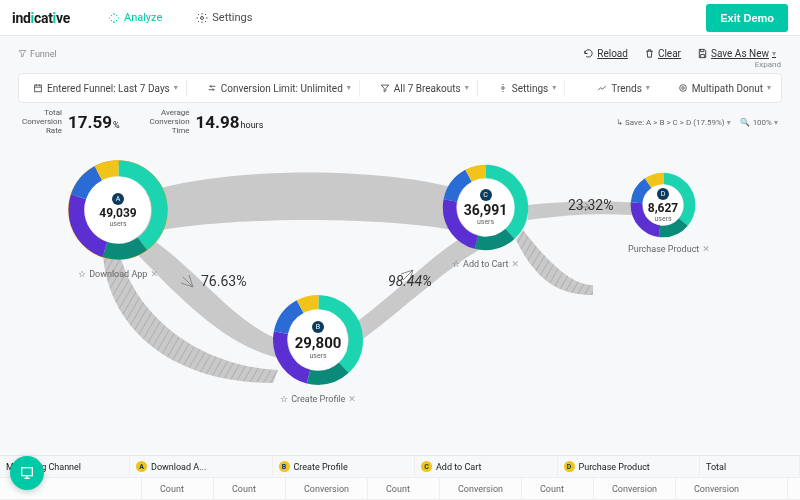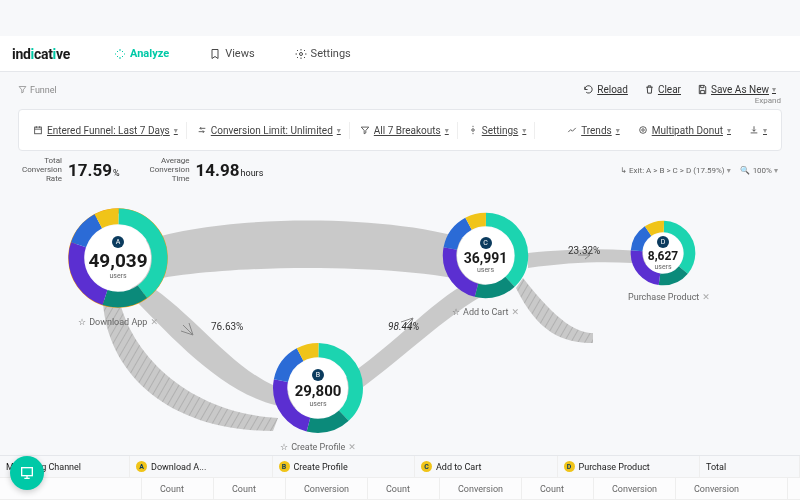--- a/index.html
+++ b/index.html
@@ -1,38 +1,38 @@
 <!DOCTYPE html>
 <html><head>
 <meta charset="utf-8">
 <style>
 * { box-sizing: border-box; margin: 0; padding: 0; }
 body { font-family: -apple-system, "Segoe UI", Roboto, sans-serif; background: #f7f8fa; color: #1a1a1a; width: 800px; height: 500px; overflow: hidden; font-size: 11px; }
 
 
-.topnav { display:flex; align-items:center; height:36px; background:#fff; border-bottom:1px solid #e5e7eb; padding:0 12px; gap:12px;margin-top:36px; }
+.topnav { display:flex; align-items:center; height:36px; background:#fff; border-bottom:1px solid #e5e7eb; padding:0 12px; gap:6px; }
 .logo { font-weight:700; font-size:14px; letter-spacing:-0.3px; margin-right:18px; }
 .logo .dot { color:#00c9a7; }
 .nav-item { display:flex; align-items:center; gap:4px; padding:6px 14px; color:#4a4a4a; cursor:pointer; font-size:11px; }
-.nav-item.active { color:#00c9a7; font-weight:700; }
+.nav-item.active { color:#00c9a7; font-weight:400; }
 .nav-item svg { width:12px; height:12px; }
 .spacer { flex:1; }
 .exit-btn { background:#00c9a7; color:#fff; border:none; padding:8px 14px; font-size:11px; font-weight:600; border-radius:3px; cursor:pointer; }
 
 
 .titlebar { display:flex; align-items:center; padding:8px 18px 6px; gap:16px; }
 .crumb { font-size:9px; color:#8a8a8a; display:flex; align-items:center; gap:3px; }
 .title { font-size:15px; font-weight:700; margin-top:2px; }
 .title-actions { margin-left:auto; display:flex; gap:4px; align-items:center; }
 .t-action { display:flex; align-items:center; gap:3px; font-size:10px; color:#333; padding:4px 6px; border-radius:3px; cursor:pointer;text-decoration:underline; }
 .t-action svg { width:11px; height:11px; }
 
 
-.filterbar { display:flex; align-items:center; background:#fff; border:1px solid #e5e7eb; border-radius:4px; margin:4px 18px 0; height:42px; padding:0 6px; gap:2px; font-size:10px; color:#444; position:relative; }
-.filter { display:flex; align-items:center; gap:4px; padding:3px 8px; border-right:1px solid #eee; cursor:pointer; white-space:nowrap;text-decoration:underline; }
+.filterbar { display:flex; align-items:center; background:#fff; border:1px solid #e5e7eb; border-radius:4px; margin:4px 18px 0; height:30px; padding:0 6px; gap:12px; font-size:10px; color:#444; position:relative; }
+.filter { display:flex; gap:4px; padding:3px 8px; border-right:1px solid #eee; cursor:pointer; white-space:nowrap; }
 .filter:last-of-type { border-right:none; }
 .filter svg { width:10px; height:10px; }
 .filterbar .spacer { flex:1; border:none; }
 .pill { padding:3px 8px; border-right:none; }
 .expand { position:absolute; top:-14px; right:0; font-size:8px; color:#888; }
 
 
 .metrics { display:flex; align-items:center; padding:6px 22px 0; gap:30px; }
 .metric { display:flex; align-items:center; gap:6px; }
 .metric .lbl { text-align:right; font-size:8px; color:#555; line-height:1.1; }
@@ -44,21 +44,21 @@
 
 .canvas { position:relative; height:270px; margin:0 18px; }
 .flow-svg { position:absolute; inset:0; width:100%; height:100%; }
 .node { position:absolute; text-align:center; }
 .donut { position:relative; }
 .donut .center { position:absolute; inset:0; display:flex; flex-direction:column; align-items:center; justify-content:center; background:#fff; border-radius:50%; }
 .donut .badge { width:12px; height:12px; border-radius:50%; background:#0b3b5e; color:#fff; font-size:7px; display:flex; align-items:center; justify-content:center; margin-bottom:1px; }
 .donut .num { font-weight:700; }
 .donut .usr { font-size:7px; color:#666; }
 .node .caption { font-size:9px; color:#666; display:flex; align-items:center; justify-content:center; gap:3px; margin-top:4px; }
-.rate { position:absolute; font-size:10px; color:#333; }
+.rate { position:absolute; font-size:14px; color:#333; }
 
 
 .table { position:absolute; bottom:0; left:0; right:0; background:#fff; border-top:1px solid #e5e7eb; }
 .trow { display:flex; height:22px; font-size:9px; }
 .trow.head { background:#f7f8fa; border-bottom:1px solid #eee; }
 .trow.sub { background:#fcfcfd; border-bottom:1px solid #eee; color:#666; }
 .tcell { border-right:1px solid #eee; display:flex; align-items:center; padding:0 6px; gap:4px; }
 .tcell.stage { flex:1; }
 .trow.sub .tcell { flex:0 0 auto;margin-left:12px; }
 .step-badge { width:11px; height:11px; border-radius:50%; background:#f0c419; color:#0b3b5e; font-size:7px; font-weight:700; display:flex; align-items:center; justify-content:center; }
@@ -77,32 +77,27 @@
     <span>ind</span><span class="dot">i</span><span>cat</span><span class="dot">i</span><span>ve</span>
   </div>
   <div class="nav-item active">
     <svg viewBox="0 0 24 24" fill="none" stroke="currentColor" stroke-width="2">
         <path d="M12 2v4M12 18v4M4 12H2M22 12h-2M6 6l2 2M16 16l2 2M6 18l2-2M16 8l2-2"></path>
       </svg>
     <span>Analyze</span>
   </div>
   <div class="nav-item">
     <svg viewBox="0 0 24 24" fill="none" stroke="currentColor" stroke-width="2">
-        <path d="M6 3h12v18l-6-4-6 4z"></path>
-      </svg>
-    <span>Views</span>
-  </div>
-  <div class="nav-item">
-    <svg viewBox="0 0 24 24" fill="none" stroke="currentColor" stroke-width="2">
         <circle cx="12" cy="12" r="3"></circle>
         <path d="M12 2v3M12 19v3M4 12H1M23 12h-3M6 6L4 4M18 18l2 2M6 18l-2 2M18 6l2-2"></path>
       </svg>
     <span>Settings</span>
   </div>
   <div class="spacer"></div>
+  <button class="exit-btn">Exit Demo</button>
 </div>
 
 <div class="titlebar">
   <div>
     <div class="crumb">
       <svg width="9" height="9" viewBox="0 0 24 24" fill="none" stroke="currentColor" stroke-width="2">
           <path d="M3 4h18l-7 9v6l-4 2v-8z"></path>
         </svg>
       <span>Funnel</span>
     </div>
@@ -189,21 +184,21 @@
 <div class="metrics">
   <div class="metric">
     <div class="lbl">Total<br>Conversion<br>Rate</div>
     <div class="val"><span>17.59</span><span class="unit">%</span></div>
   </div>
   <div class="metric">
     <div class="lbl">Average<br>Conversion<br>Time</div>
     <div class="val"><span>14.98</span><span class="unit">hours</span></div>
   </div>
   <div class="path-ctrl">
-    <span>↳ <span>Exit:</span> <span>A &gt; B &gt; C &gt; D (17.59%)</span> <span class="chev">▾</span></span>
+    <span>↳ <span>Save:</span> <span>A &gt; B &gt; C &gt; D (17.59%)</span> <span class="chev">▾</span></span>
     <span>🔍 <span>100%</span> <span class="chev">▾</span></span>
   </div>
 </div>
 
 <div class="canvas">
   <svg class="flow-svg" viewBox="0 0 764 270">
     <defs>
       <pattern id="hatch" width="6" height="6" patternUnits="userSpaceOnUse" patternTransform="rotate(30)">
         <rect width="6" height="6" fill="#c9c9c9"></rect>
           <line x1="0" y1="0" x2="0" y2="6" stroke="#b0b0b0" stroke-width="2"></line>
@@ -232,21 +227,21 @@
       <svg width="110" height="110" viewBox="0 0 42 42">
         <circle cx="21" cy="21" r="18" fill="none" stroke="#f39c12" stroke-width="2"></circle>
         <circle cx="21" cy="21" r="15.9" fill="none" stroke="#1cd4b0" stroke-width="6" stroke-dasharray="40 60" stroke-dashoffset="25"></circle>
         <circle cx="21" cy="21" r="15.9" fill="none" stroke="#0b8a7a" stroke-width="6" stroke-dasharray="15 85" stroke-dashoffset="-15"></circle>
         <circle cx="21" cy="21" r="15.9" fill="none" stroke="#5b2fd1" stroke-width="6" stroke-dasharray="25 75" stroke-dashoffset="-30"></circle>
         <circle cx="21" cy="21" r="15.9" fill="none" stroke="#2b6bd6" stroke-width="6" stroke-dasharray="12 88" stroke-dashoffset="-55"></circle>
         <circle cx="21" cy="21" r="15.9" fill="none" stroke="#f0c419" stroke-width="6" stroke-dasharray="8 92" stroke-dashoffset="-67"></circle>
       </svg>
       <div class="center" style="inset:22px;">
         <div class="badge">A</div>
-        <div class="num" style="font-size:19px">49,039</div>
+        <div class="num" style="font-size:12px">49,039</div>
         <div class="usr">users</div>
       </div>
     </div>
     <div class="caption">
         <span>☆</span>
         <span>Download App</span> 
         <span class="x">✕</span>
       </div>
   </div>
 
@@ -308,21 +303,21 @@
         <div class="num" style="font-size:12px">8,627</div>
         <div class="usr">users</div>
       </div>
     </div>
     <div class="caption">
         <span>Purchase Product</span> 
         <span class="x">✕</span>
       </div>
   </div>
 
-  <div class="rate" style="left:193px; top:138px;">76.63%</div>
+  <div class="rate" style="left:183px; top:138px;">76.63%</div>
   <div class="rate" style="left:370px; top:138px;font-style:italic;">98.44%</div>
   <div class="rate" style="left:550px; top:62px;">23.32%</div>
 </div>
 
 <div class="table">
   <div class="trow head">
     <div class="tcell" style="width:130px">
         <span>Marketing Channel</span>
       </div>
     <div class="tcell stage">

